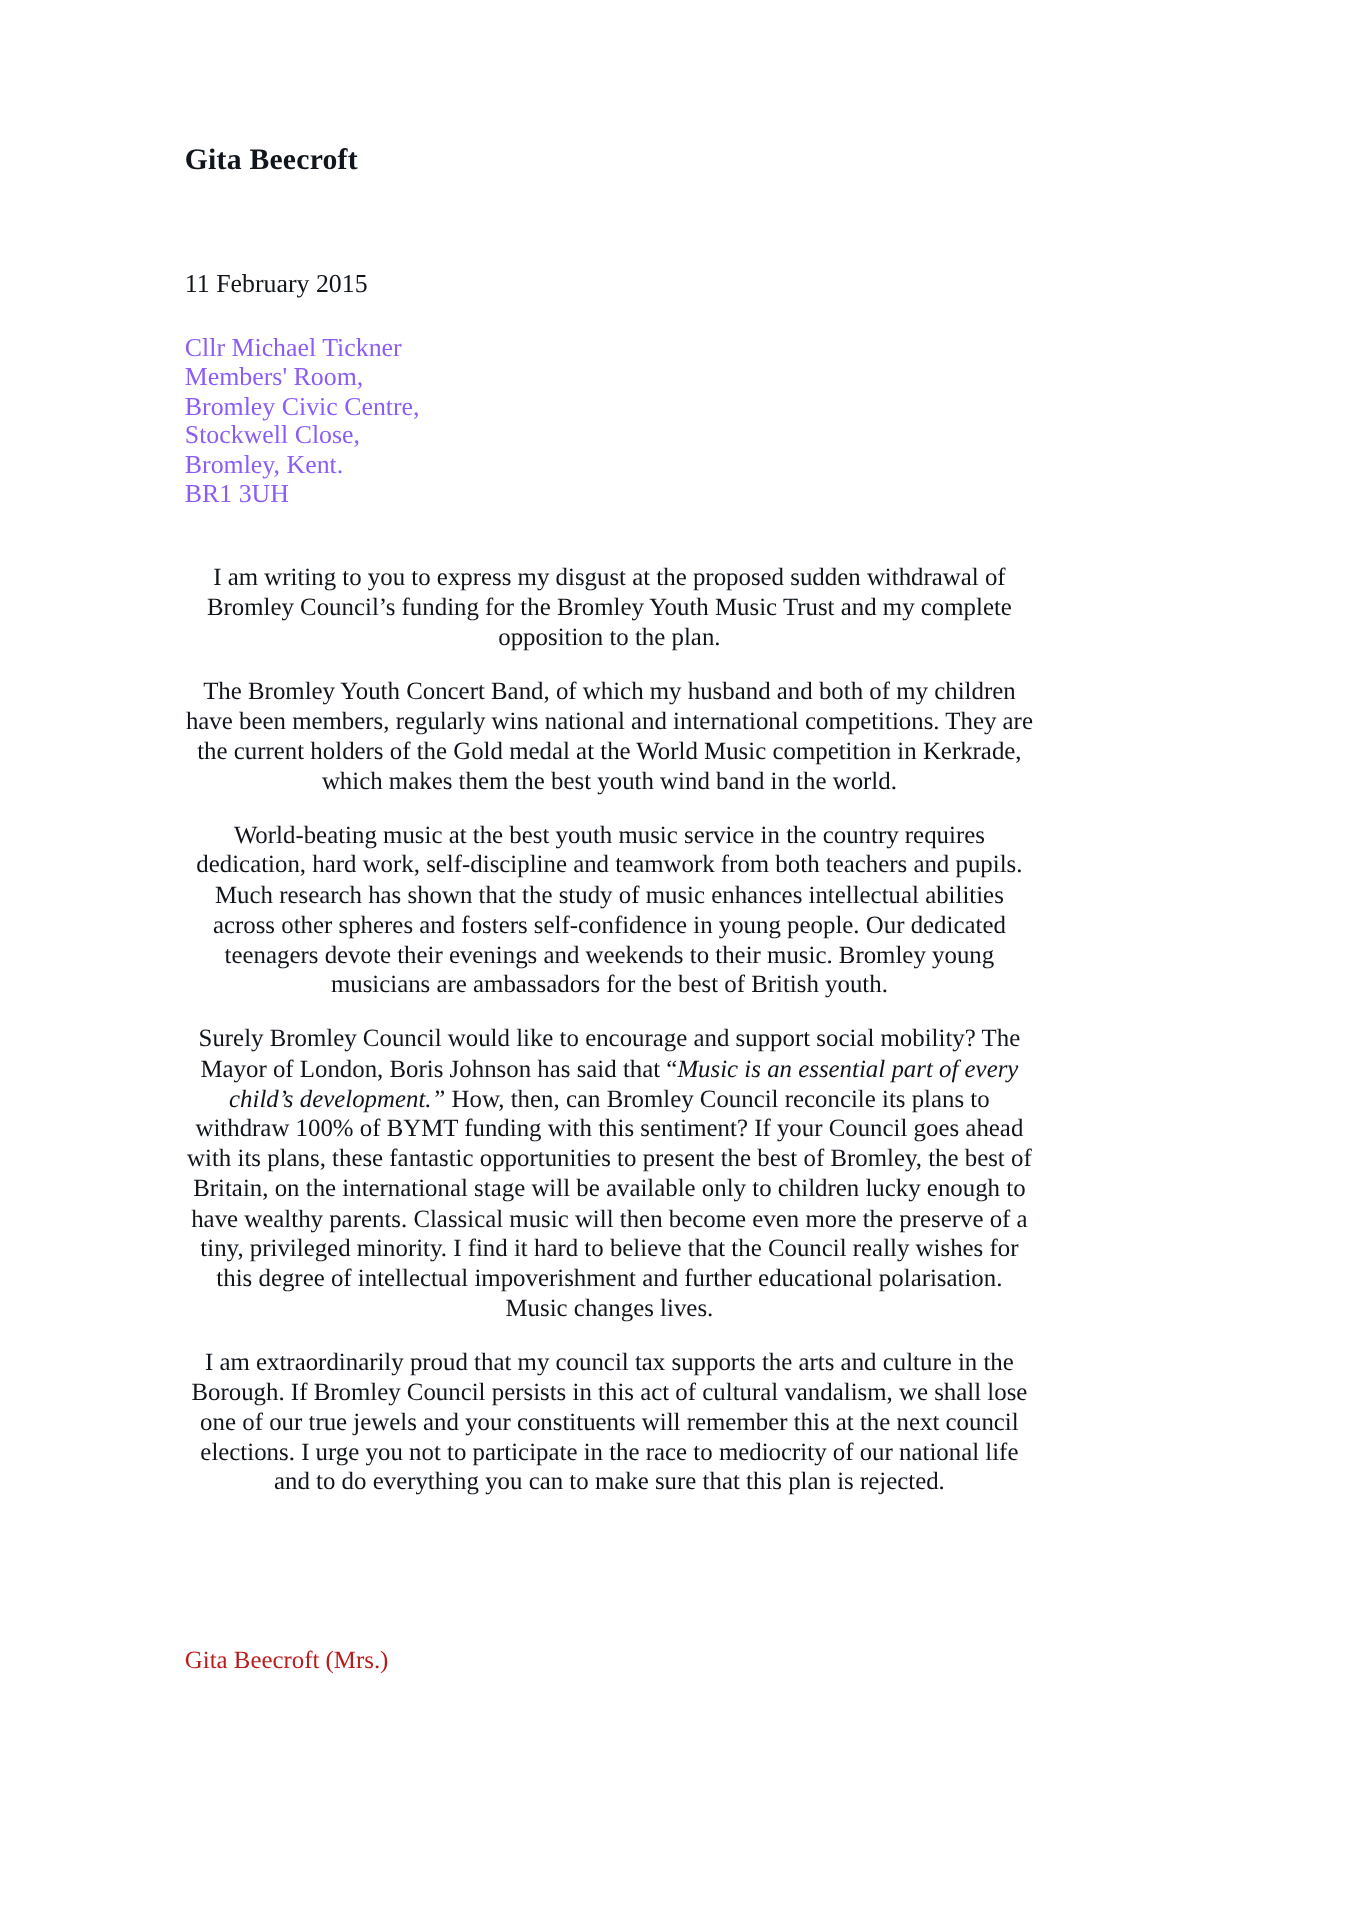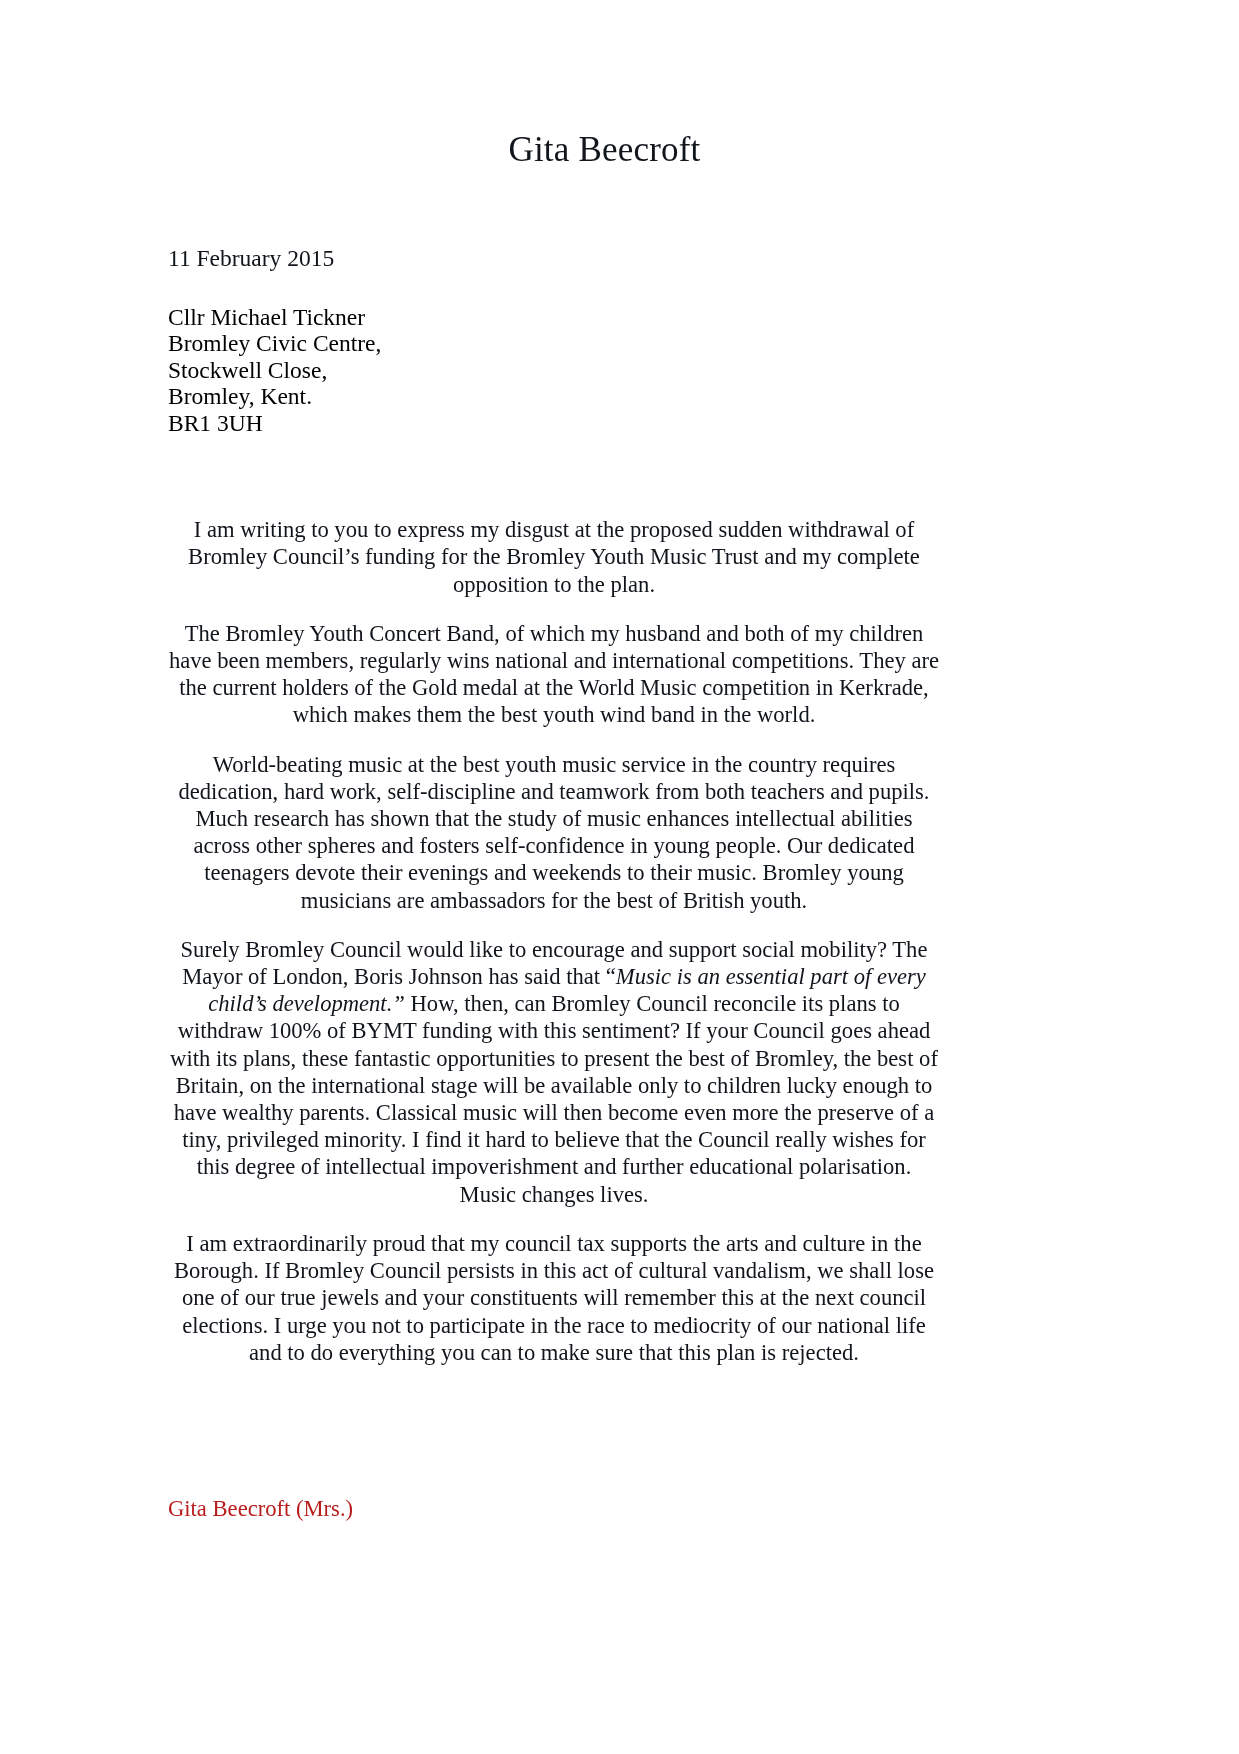--- a/index.html
+++ b/index.html
@@ -19,43 +19,44 @@
     margin: 0 auto;
     background: #ffffff;
     overflow: hidden;
     box-sizing: border-box;
   }
   .letterhead {
     position: absolute;
     top: 129px;
     left: 168px;
     width: 873px;
-    text-align: center;
-    font-size: 35px;
+    text-align: left;
+    font-size: 27px;
     line-height: 1.2;
     letter-spacing: 0.2px;
     color: #11161c;
+    font-weight: bold;
   }
   .content {
     position: absolute;
     top: 245px;
     left: 168px;
     width: 772px;
   }
   .date {
     font-size: 23.5px;
     line-height: 1.18;
     color: #10151b;
     margin: 0 0 31px 0;
   }
   .address-block {
     font-size: 23.5px;
     line-height: 26.5px;
-    color: #000000;
-    margin: 0 0 80px 0;
+    color: #8b5cf6;
+    margin: 0 0 48px 0;
   }
   .address-line {
     white-space: pre;
   }
   .body-copy p {
     font-size: 22.6px;
     line-height: 27.2px;
     color: #10151b;
     margin: 0 0 22px 0;
     text-align: center;
@@ -83,20 +84,21 @@
 <div class="page">
 
   <div class="letterhead">Gita Beecroft</div>
 
   <div class="content">
 
     <div class="date">11 February 2015</div>
 
     <div class="address-block">
       <div class="address-line">Cllr Michael Tickner</div>
+      <div class="address-line">Members' Room,</div>
       <div class="address-line">Bromley Civic Centre,</div>
       <div class="address-line">Stockwell Close,</div>
       <div class="address-line">Bromley, Kent.</div>
       <div class="address-line">BR1 3UH</div>
     </div>
 
     <div class="body-copy">
       <p>I am writing to you to express my disgust at the proposed sudden withdrawal of Bromley Council’s funding for the Bromley Youth Music Trust and my complete opposition to the plan.</p>
       <p>The Bromley Youth Concert Band, of which my husband and both of my children have been members, regularly wins national and international competitions. They are the current holders of the Gold medal at the World Music competition in Kerkrade, which makes them the best youth wind band in the world.</p>
       <p>World-beating music at the best youth music service in the country requires dedication, hard work, self-discipline and teamwork from both teachers and pupils. Much research has shown that the study of music enhances intellectual abilities across other spheres and fosters self-confidence in young people. Our dedicated teenagers devote their evenings and weekends to their music. Bromley young musicians are ambassadors for the best of British youth.</p>

